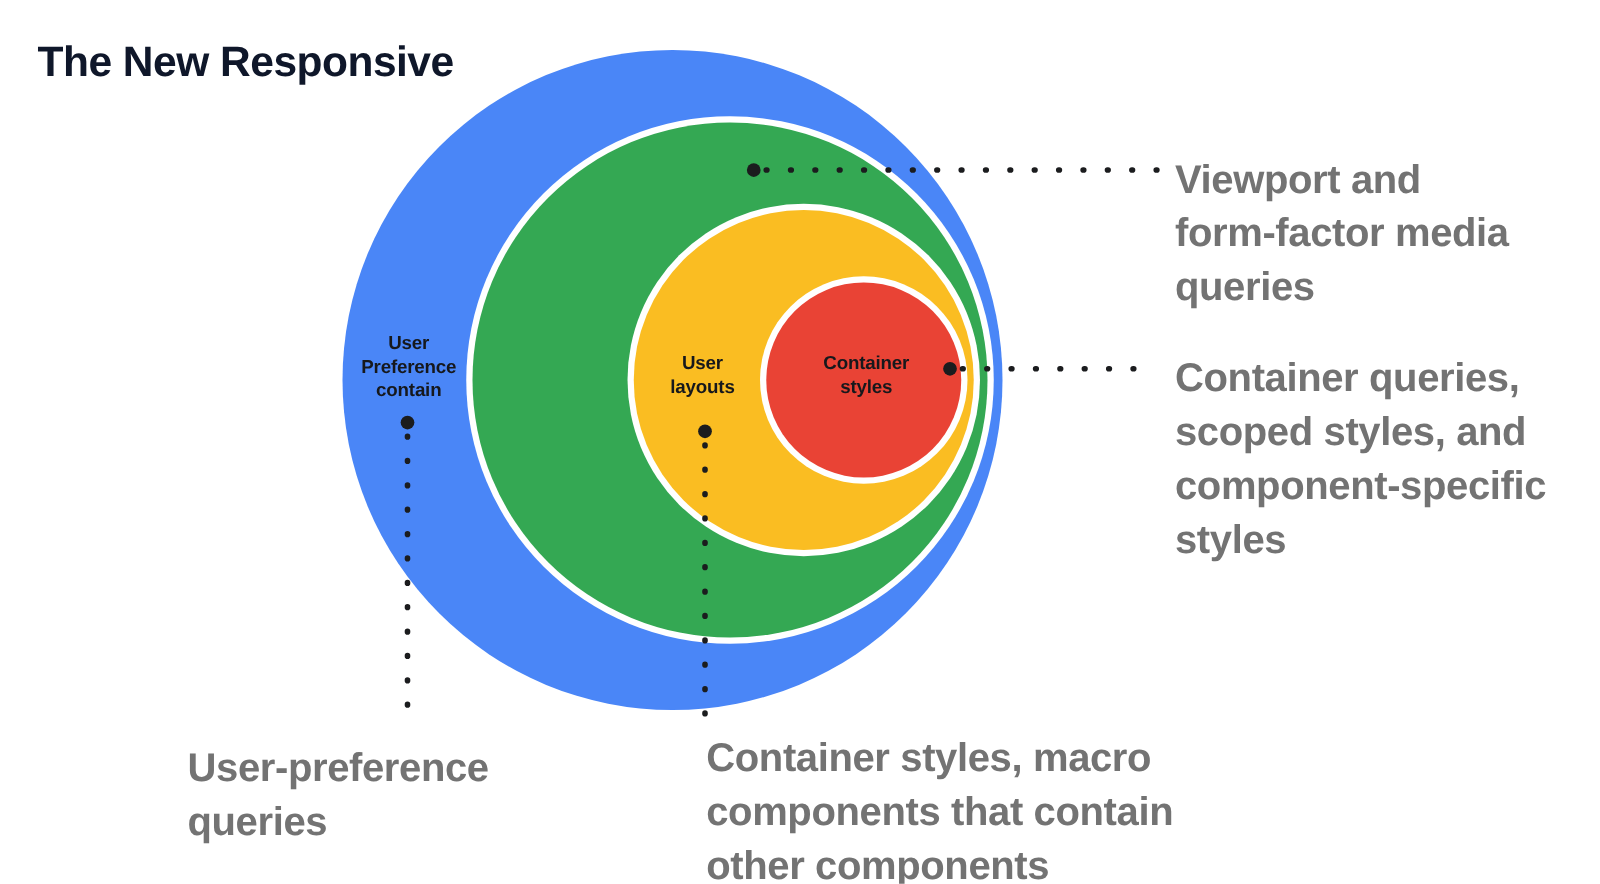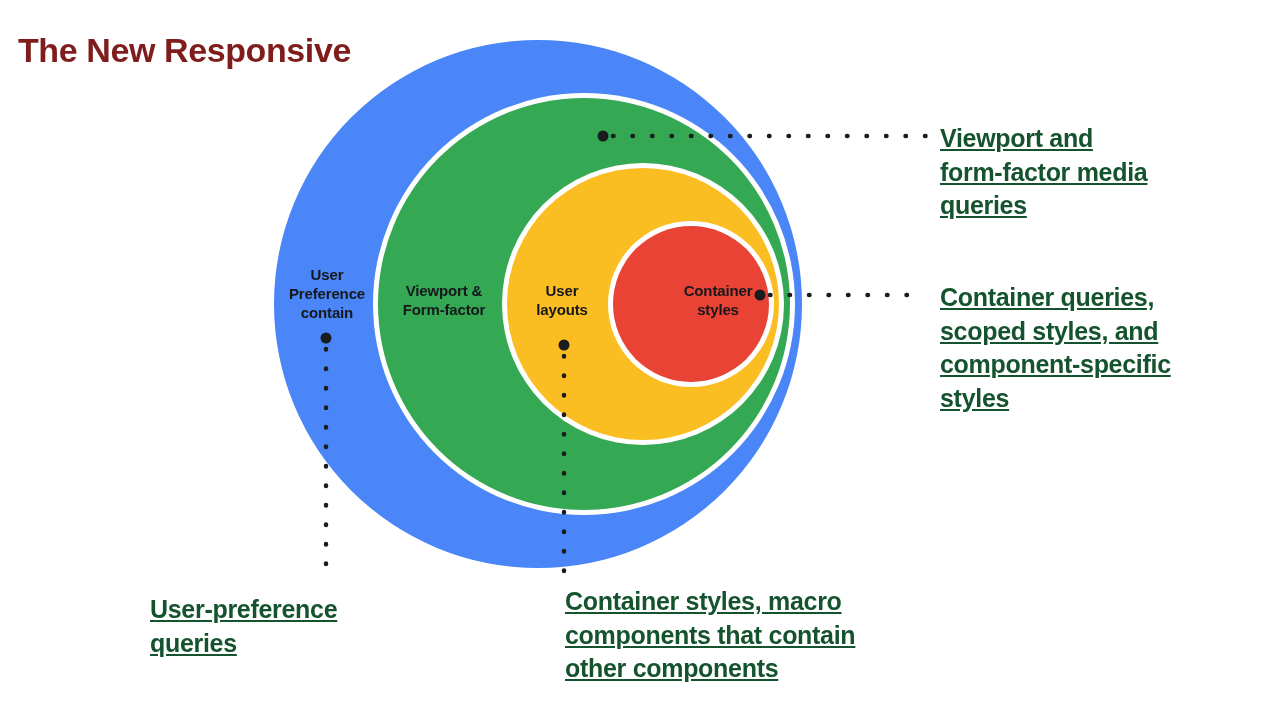--- a/index.html
+++ b/index.html
@@ -14,26 +14,26 @@
     position: relative;
     overflow: hidden;
     font-family: "Liberation Sans", sans-serif;
     color: #16181c;
     -webkit-font-smoothing: antialiased;
   }
 
   
   #page-title {
     position: absolute;
-    left: 18px;
+    left: 30px;
     top: 8px;
     font-size: 34px;
     font-weight: 700;
     letter-spacing: -0.4px;
-    color: #7f1d1d;
+    color: #0f172a;
     white-space: nowrap;
   }
 
   
   #diagram-stage {
     position: absolute;
     left: 0;
     top: 0;
     width: 1280px;
     height: 707px;
@@ -53,32 +53,31 @@
     font-weight: 700;
     line-height: 1.28;
     color: #16181c;
     letter-spacing: -0.15px;
     pointer-events: none;
     white-space: pre-line;
   }
   #label-user-preference { left: 272px; top: 265px; width: 110px; }
   #label-viewport        { left: 380px; top: 281px; width: 128px; }
   #label-macro           { left: 512px; top: 281px; width: 100px; }
-  #label-container       { left: 647px; top: 281px; width: 142px; }
+  #label-container       { left: 622px; top: 281px; width: 142px; }
 
   
   .callout {
     position: absolute;
-    font-size: 25px;
+    font-size: 32px;
     font-weight: 700;
     line-height: 1.34;
     letter-spacing: -0.3px;
-    color: #14532d;
+    color: #737373;
     white-space: pre-line;
-    text-decoration: underline;
   }
   #callout-viewport   { left: 940px; top: 122px; width: 330px; }
   #callout-container  { left: 940px; top: 281px; width: 332px; }
   #callout-user-pref  { left: 150px; top: 593px; width: 300px; }
   #callout-macro      { left: 565px; top: 585px; width: 430px; }
 </style>
 </head>
 <body style="background: rgb(255, 255, 255);">
 
 <h1 id="page-title">The New Responsive</h1>
@@ -116,22 +115,20 @@
     <g>
       <circle cx="564" cy="345" r="5.5" fill="#1b1c1e"></circle>
       <line x1="564" y1="356" x2="564" y2="576" stroke="#1b1c1e" stroke-width="4.5" stroke-linecap="round" stroke-dasharray="0.5 19"></line>
     </g>
   </svg>
 
   <div class="ring-label" id="label-user-preference">User
 Preference
 contain</div>
 
-  <div class="ring-label" id="label-viewport">Viewport &amp;
-Form-factor</div>
 
   <div class="ring-label" id="label-macro">User
 layouts</div>
 
   <div class="ring-label" id="label-container">Container
 styles</div>
 
   <div class="callout" id="callout-viewport">Viewport and
 form-factor media
 queries</div>

